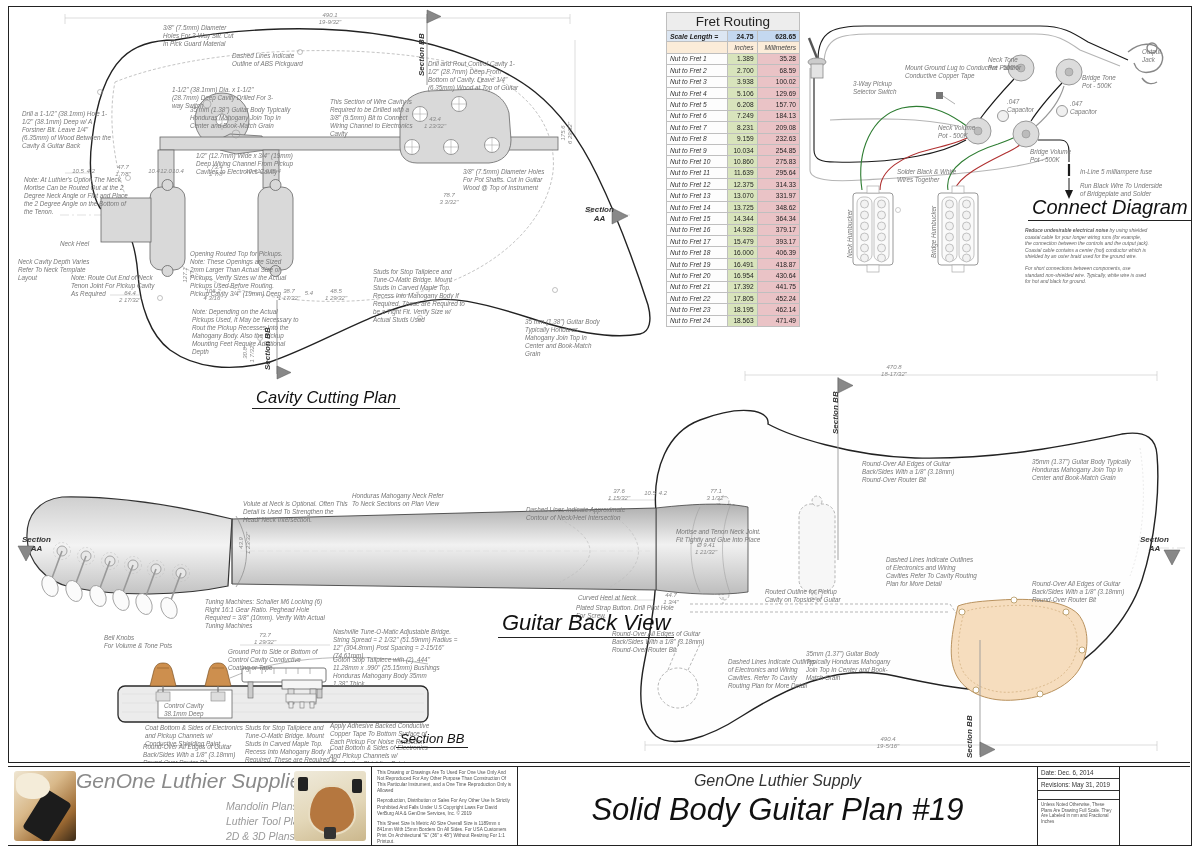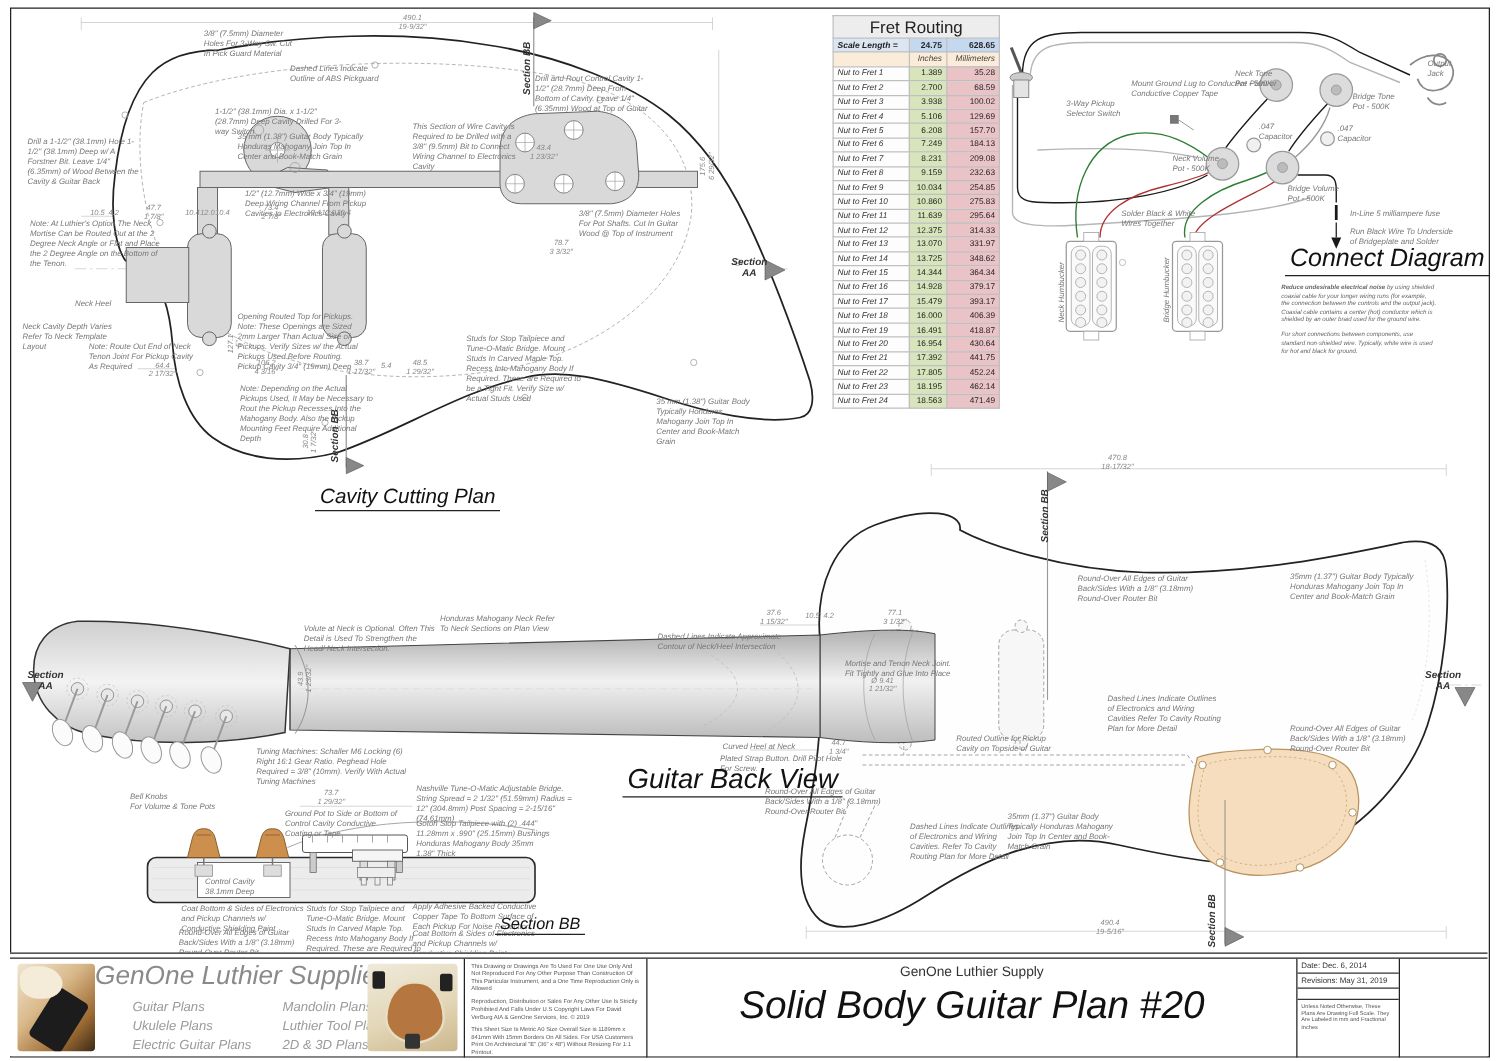--- a/index.html
+++ b/index.html
@@ -32,21 +32,21 @@
   
   .tblock{position:absolute;left:8px;top:762px;width:1182px;height:82px;z-index:8;
           border-top:1.2px solid #222;background:#fff;}
   .tb-inner{position:absolute;left:0;top:3px;width:1182px;height:79px;border-top:1.6px solid #222;}
   .tb-cell{position:absolute;top:0;height:79px;border-right:1.2px solid #222;box-sizing:border-box;}
   .brand{position:absolute;left:68px;top:2px;font-size:21px;font-style:italic;color:#8a8a8a;white-space:nowrap;}
   .plans{position:absolute;top:32px;font-size:10.5px;font-style:italic;color:#9a9a9a;line-height:1.45;}
   .photo{position:absolute;border-radius:3px;overflow:hidden;}
   .legal{padding:3px 5px;font-size:4.7px;line-height:1.3;color:#555;}
   .legal p{margin:0 0 4px 0;}
-  .tc-company{margin-top:5px;text-align:center;font-size:11px;color:#333;}
+  .tc-company{margin-top:5px;text-align:center;font-size:16px;font-style:italic;color:#333;}
   .tc-title{text-align:center;font-size:31px;font-style:italic;color:#111;margin-top:2px;}
   .meta-row{border-bottom:1px solid #333;font-size:6.3px;color:#333;padding:2px 3px;height:12px;box-sizing:border-box;}
   .meta-note{font-size:4.5px;color:#555;padding:2px 3px;line-height:1.25;}
   .pageno{ text-align:center;font-size:40px;color:#222;margin-top:14px;}
   .fileref{text-align:center;font-size:4.6px;color:#888;margin-top:3px;}
 </style>
 </head>
 <body>
 
 <div class="sheet">
@@ -530,45 +530,40 @@
   <div class="dtitle" style="left:396px;top:731px;font-size:13px;">Section BB</div>
 
   <div class="tblock">
     <div class="tb-inner">
       <div class="tb-cell" style="left:0;width:364px;">
         <div class="photo" style="left:6px;top:4px;width:62px;height:70px;background:linear-gradient(135deg,#efe6d2 0%,#d9b98a 40%,#9d6a33 75%,#3a2a18 100%);">
           <div style="position:absolute;left:18px;top:22px;width:30px;height:46px;background:#1c1c1c;transform:rotate(32deg);border-radius:4px;"></div>
           <div style="position:absolute;left:2px;top:2px;width:34px;height:26px;background:#f4ecd9;border-radius:40% 60% 50% 50%;"></div>
         </div>
         <div class="brand">GenOne Luthier Supplies</div>
-        <div class="plans" style="left:98px;">
-            <div>Guitar Plans</div>
-            <div>Ukulele Plans</div>
-            <div>Electric Guitar Plans</div>
-          </div>
         <div class="plans" style="left:218px;">
             <div>Mandolin Plans</div>
             <div>Luthier Tool Plans</div>
             <div>2D &amp; 3D Plans</div>
           </div>
         <div class="photo" style="left:286px;top:4px;width:72px;height:70px;background:linear-gradient(160deg,#efeadb 0%,#e3d7b8 55%,#cbb78c 100%);">
           <div style="position:absolute;left:14px;top:14px;width:44px;height:46px;background:#b5773f;border-radius:46% 46% 50% 50%/60% 60% 42% 42%;border:2px solid #e8ddc2;"></div>
           <div style="position:absolute;left:4px;top:6px;width:10px;height:14px;background:#222;border-radius:2px;"></div>
           <div style="position:absolute;left:58px;top:8px;width:10px;height:14px;background:#222;border-radius:2px;"></div>
           <div style="position:absolute;left:30px;top:56px;width:12px;height:12px;background:#333;border-radius:2px;"></div>
         </div>
       </div>
       <div class="tb-cell legal" style="left:364px;width:146px;">
         <p>This Drawing or Drawings Are To Used For One Use Only And Not Reproduced For Any Other Purpose Than Construction Of This Particular Instrument, and a One Time Reproduction Only is Allowed</p>
         <p>Reproduction, Distribution or Sales For Any Other Use Is Strictly Prohibited And Falls Under U.S Copyright Laws For David VerBurg AIA &amp; GenOne Services, Inc. © 2019</p>
         <p>This Sheet Size Is Metric A0 Size Overall Size is 1189mm x 841mm With 15mm Borders On All Sides. For USA Customers Print On Architectural "E" (36" x 48") Without Resizing For 1:1 Printout.</p>
       </div>
       <div class="tb-cell" style="left:510px;width:520px;">
         <div class="tc-company">GenOne Luthier Supply</div>
-        <div class="tc-title">Solid Body Guitar Plan #20</div>
+        <div class="tc-title">Solid Body Guitar Plan #19</div>
       </div>
       <div class="tb-cell" style="left:1030px;width:82px;">
         <div class="meta-row">Date: Dec. 6, 2014</div>
         <div class="meta-row">Revisions: May 31, 2019</div>
         <div class="meta-row" style="height:9px;"></div>
         <div class="meta-note">Unless Noted Otherwise, These Plans Are Drawing Full Scale. They Are Labeled in mm and Fractional Inches</div>
       </div>
     </div>
   </div>
 <div class="ann note" style="left: 163px; top: 24px; width: 100px; white-space: pre-line;">3/8" (7.5mm) Diameter

